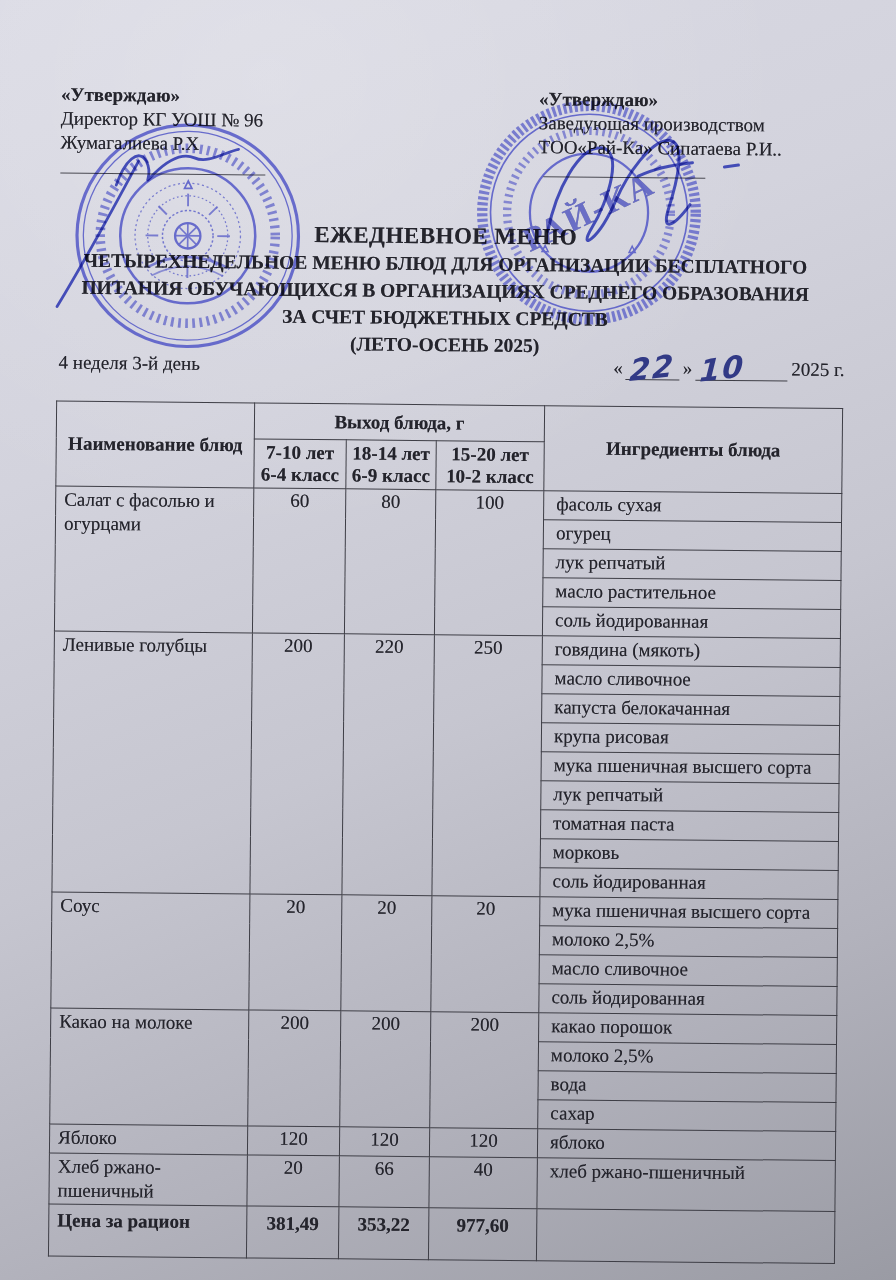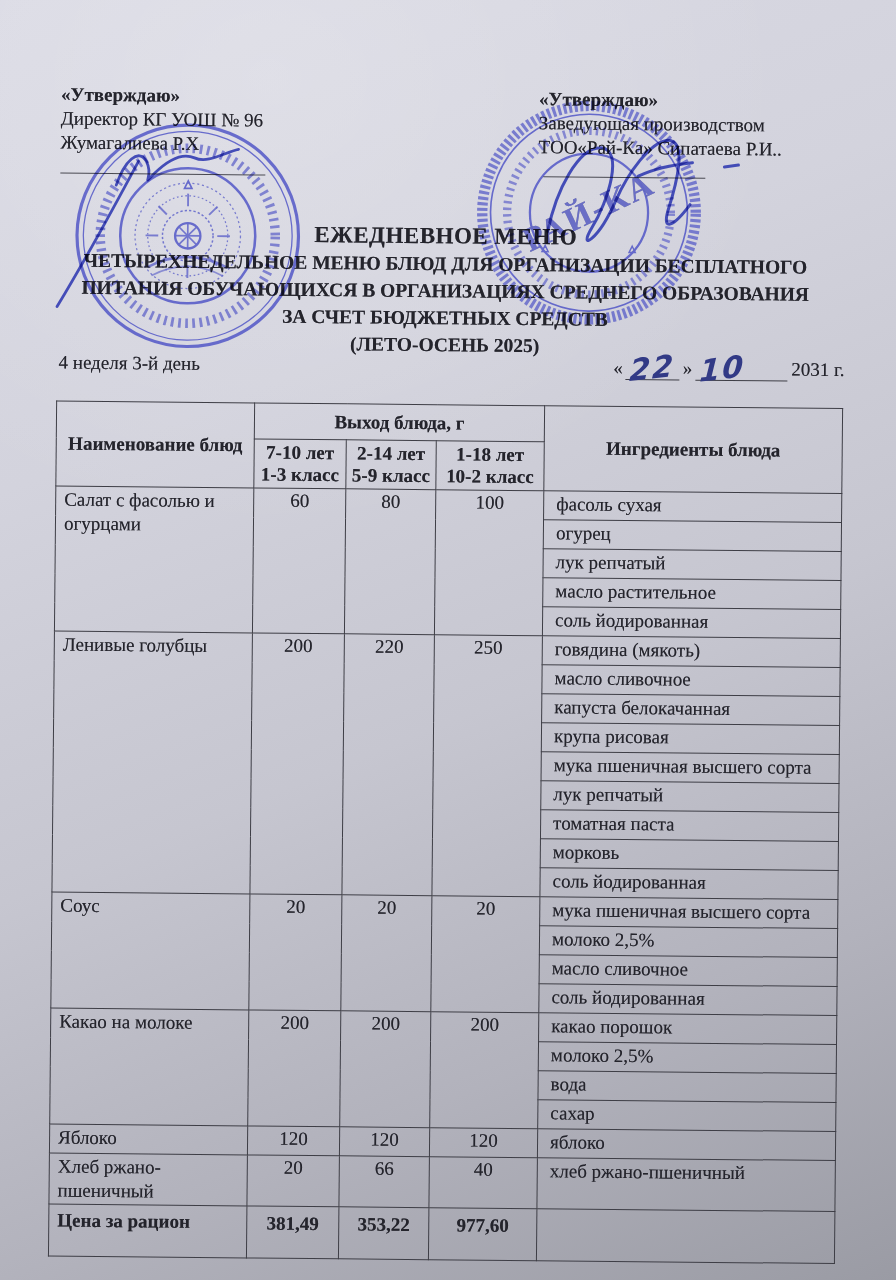--- a/index.html
+++ b/index.html
@@ -88,49 +88,49 @@
     <span class="week-day">4 неделя 3-й день</span>
     <span class="date-fill">
       <span class="q">«</span>
       <span class="blank b1">
         <span class="hand">22</span>
       </span>
       <span class="q">»</span>
       <span class="blank b2">
         <span class="hand">10</span>
       </span>
-      <span class="year">2031 г.</span>
+      <span class="year">2025 г.</span>
     </span>
   </div>
 
   <table class="menu">
     <colgroup>
       <col style="width:198px">
         <col style="width:92px">
         <col style="width:90px">
         <col style="width:108px">
         <col style="width:298px">
     </colgroup>
     <thead>
       <tr class="h1">
         <th rowspan="2">Наименование блюд</th>
         <th colspan="3">Выход блюда, г</th>
         <th rowspan="2">Ингредиенты блюда</th>
       </tr>
       <tr class="h2">
         <th class="age">
           <div>7-10 лет</div>
-          <div>1-3 класс</div>
+          <div>6-4 класс</div>
         </th>
         <th class="age">
-          <div>2-14 лет</div>
-          <div>5-9 класс</div>
+          <div>18-14 лет</div>
+          <div>6-9 класс</div>
         </th>
         <th class="age">
-          <div>1-18 лет</div>
+          <div>15-20 лет</div>
           <div>10-2 класс</div>
         </th>
       </tr>
     </thead>
     <tbody id="menu-body">
         <tr>
           <td class="dish-cell" rowspan="5">Салат с фасолью и огурцами</td>
           <td class="portion-cell" rowspan="5">60</td>
           <td class="portion-cell" rowspan="5">80</td>
           <td class="portion-cell" rowspan="5">100</td>

